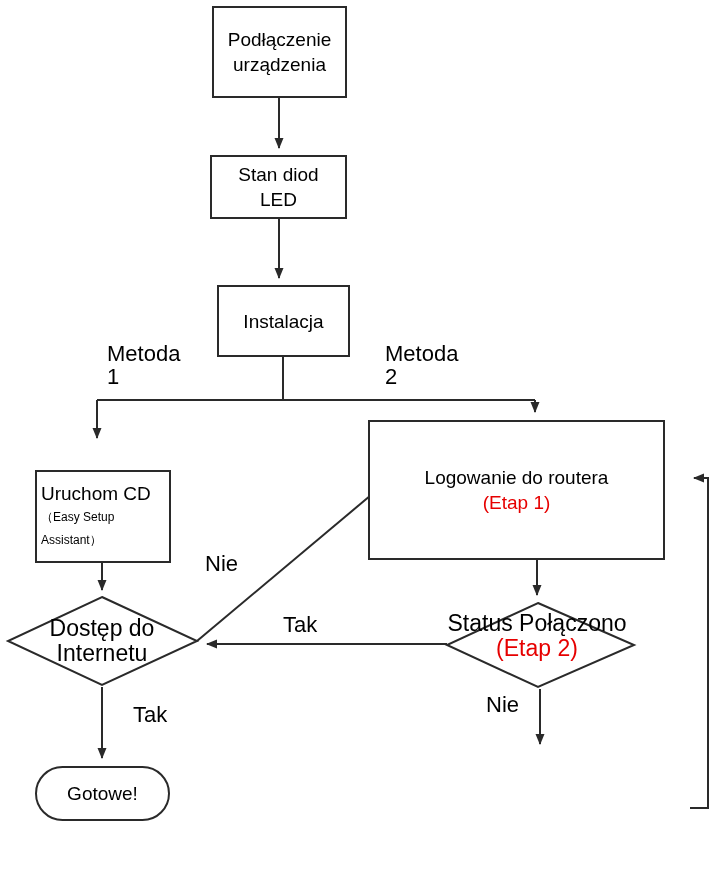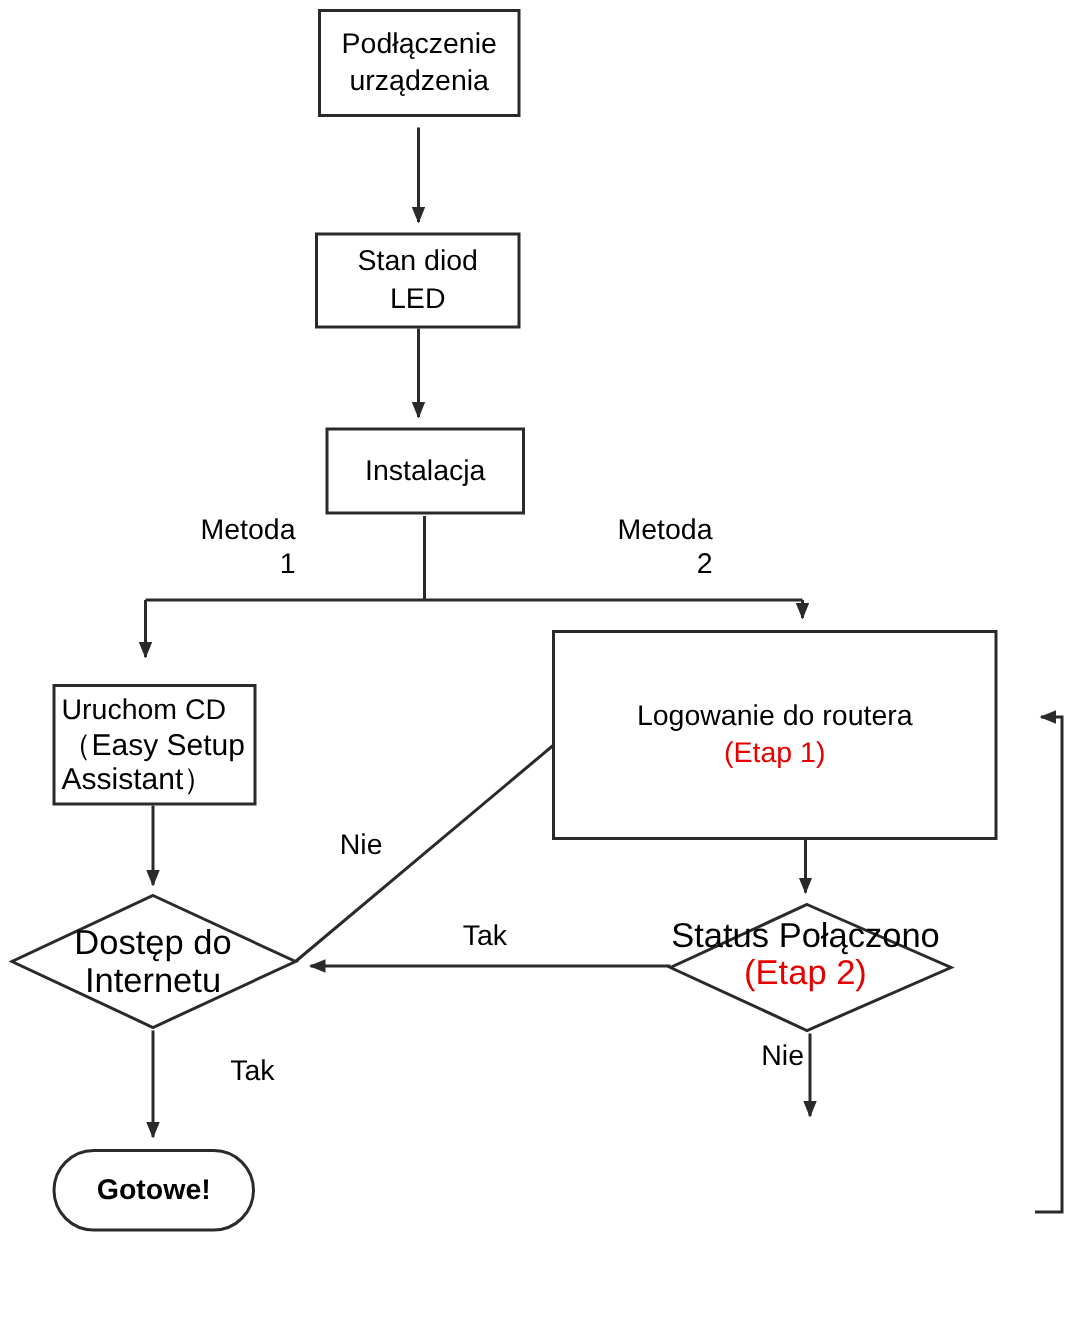--- a/index.html
+++ b/index.html
@@ -64,30 +64,30 @@
   }
   .overlay-text {
     position: absolute;
     font-size: 23px;
     line-height: 25px;
     text-align: center;
     white-space: nowrap;
   }
   .flow-label {
     position: absolute;
-    font-size: 19px;
+    font-size: 22px;
     line-height: 23px;
-    text-align: right;
+    text-align: left;
     white-space: nowrap;
   }
   .etap {
     color: var(--color-accent-red, #e60000);
   }
   .sub-line {
-    font-size: 20px;
+    font-size: 12px;
     line-height: 23px;
   }
   .bold { font-weight: normal; }
   .center-line { width: 100%; text-align: center; }
 </style>
 </head>
 <body>
 
 <div class="canvas">
 
@@ -113,47 +113,47 @@
     <path class="wire" d="M540,689 V744" marker-end="url(#arrow)"></path>
 
     <path class="wire" d="M447,644 H207" marker-end="url(#arrow)"></path>
     <path class="wire" d="M197,641 L383,485" marker-end="url(#arrow)"></path>
     <path class="wire" d="M690,808 H708 V478 H694" marker-end="url(#arrow)"></path>
 
     <polygon class="diamond" points="102,597 197,641 102,685 8,641"></polygon>
     <polygon class="diamond" points="538,603 634,645 538,687 447,645"></polygon>
   </svg>
 
-  <div class="node" style="left:212px; top:6px; width:135px; height:72px;">
+  <div class="node" style="left:212px; top:6px; width:135px; height:92px;">
     <div>Podłączenie</div>
     <div>urządzenia</div>
   </div>
 
   <div class="node" style="left:210px; top:155px; width:137px; height:64px;">
     <div>Stan diod</div>
     <div>LED</div>
   </div>
 
-  <div class="node" style="left:217px; top:285px; width:133px; height:58px;">
+  <div class="node" style="left:217px; top:285px; width:133px; height:72px;">
     <div>Instalacja</div>
   </div>
 
-  <div class="node align-left" style="left:35px; top:456px; width:136px; height:81px;text-align:right;">
+  <div class="node align-left" style="left:35px; top:470px; width:136px; height:93px;text-align:right;">
     <div>Uruchom CD</div>
     <div class="sub-line">（Easy Setup</div>
     <div class="sub-line">Assistant）</div>
   </div>
 
   <div class="node" style="left:368px; top:420px; width:297px; height:140px;">
     <div>Logowanie do routera</div>
     <div class="etap">(Etap 1)</div>
   </div>
 
 
-  <div class="node stadium" style="left:35px; top:766px; width:135px; height:55px;font-weight:bold;">
+  <div class="node stadium" style="left:35px; top:766px; width:135px; height:55px;">
     <div>Gotowe!</div>
   </div>
 
   <div class="overlay-text" style="left:22px; top:616px; width:160px;">
     <div>Dostęp do</div>
     <div>Internetu</div>
   </div>
 
   <div class="overlay-text" style="left:427px; top:611px; width:220px;">
     <div><span class="bold">Status</span><span> Połączono</span></div>

